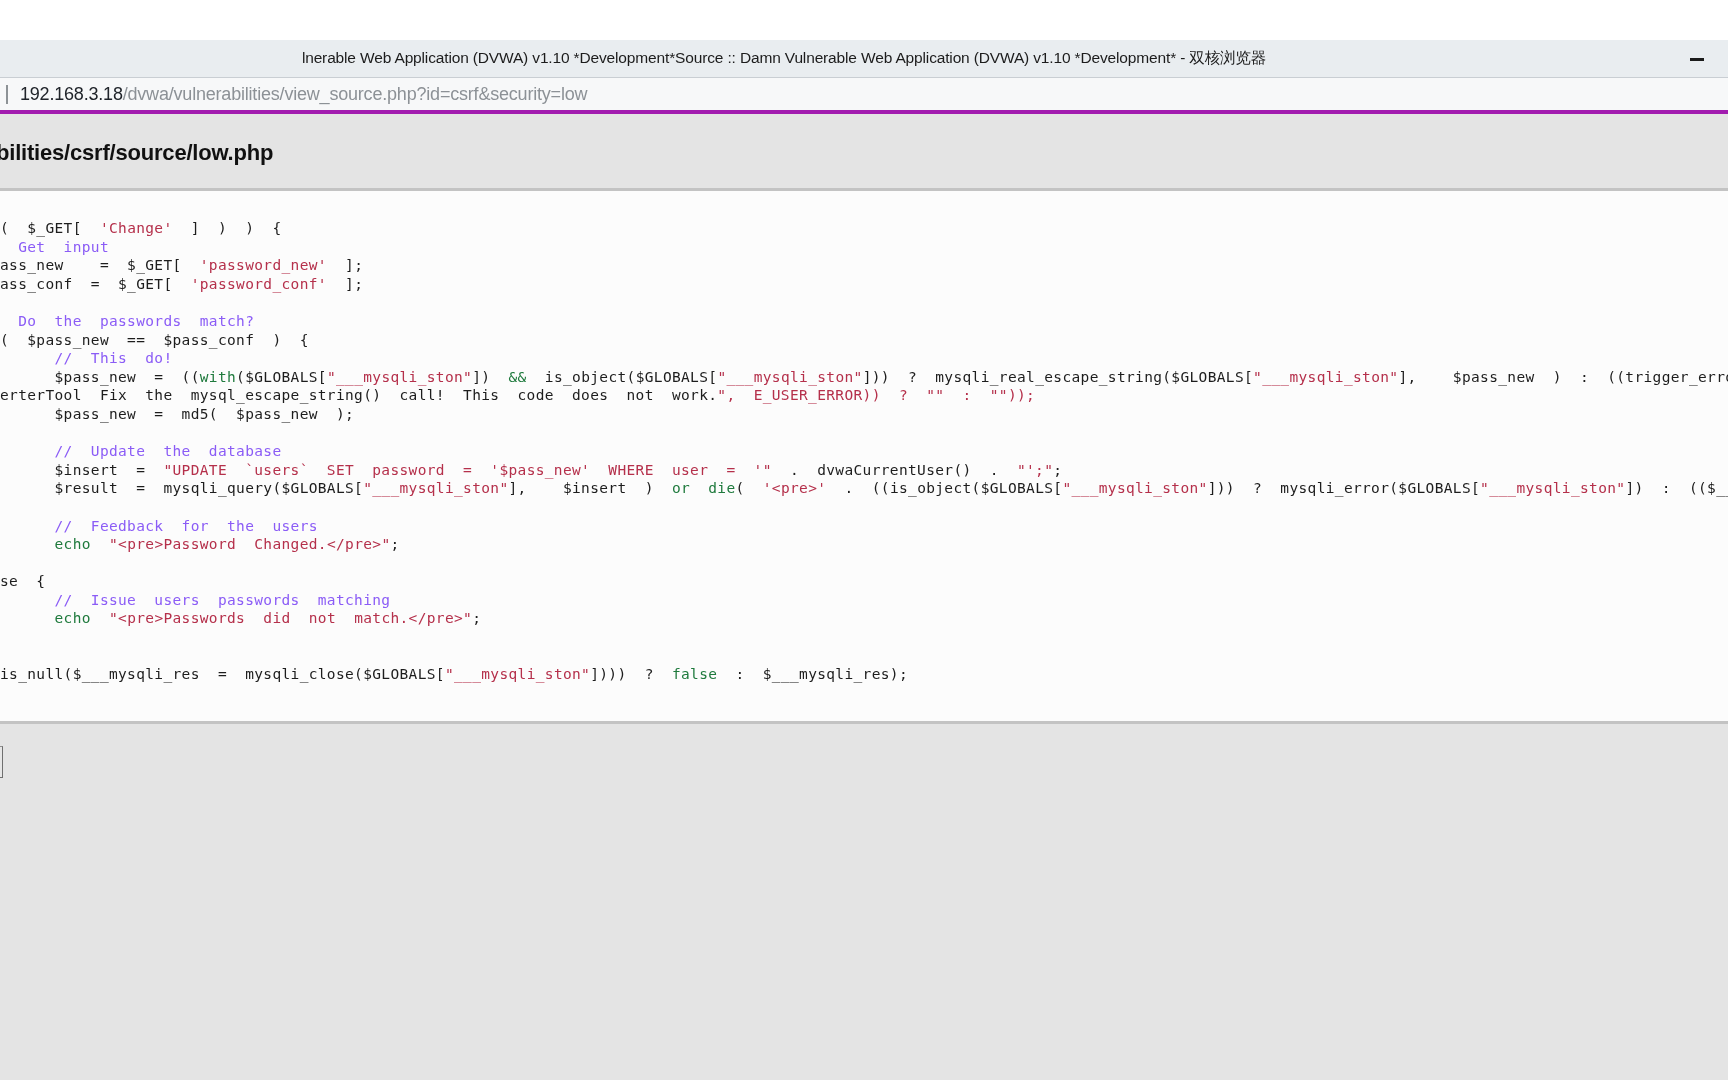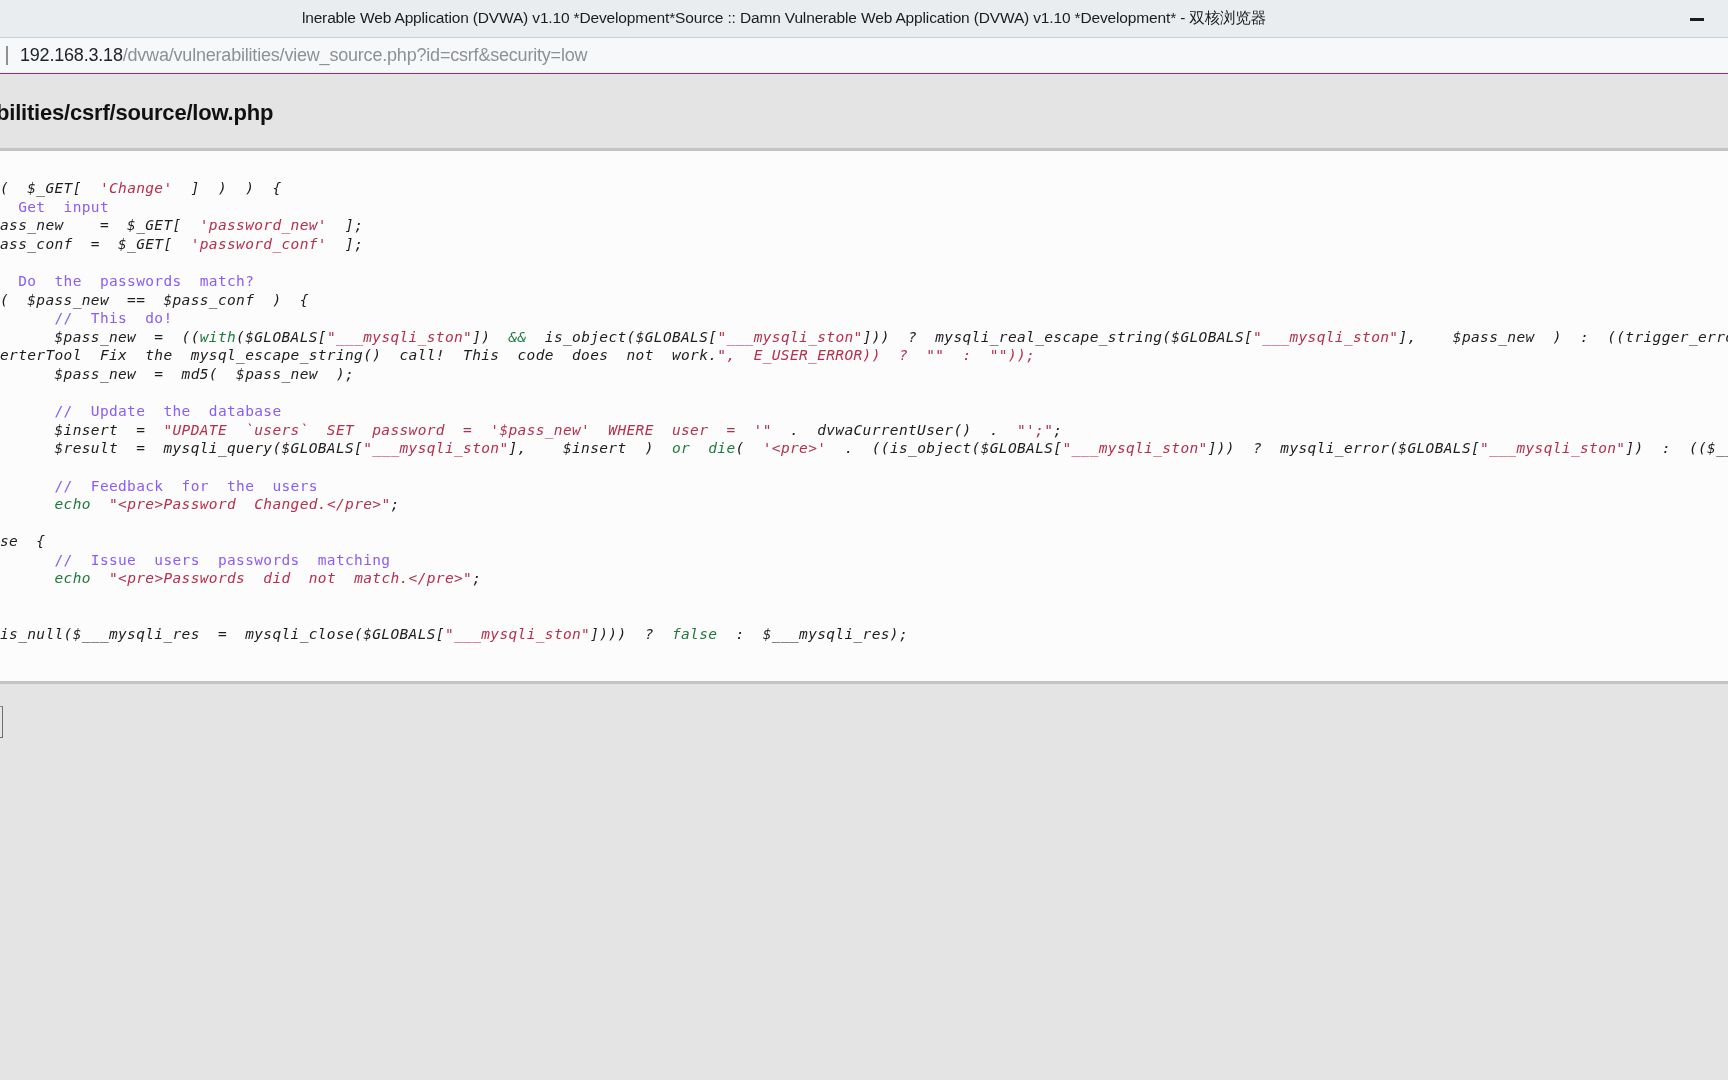--- a/index.html
+++ b/index.html
@@ -20,20 +20,21 @@
   }
 
   #titlebar {
     position: relative;
     height: 38px;
     background: #e9edf0;
     border-bottom: 1px solid #c9ced3;
     display: flex;
     align-items: center;
     justify-content: center;
+    margin-top: 40px;
   }
   #titlebar-text {
     font-size: 15.5px;
     color: #1c1c1c;
     white-space: nowrap;
     letter-spacing: -0.15px;
     
     margin-left: -160px;
   }
   #window-controls {
@@ -50,21 +51,21 @@
   .win-btn .glyph {
     display: block;
     width: 14px; height: 3px;
     background: #1b1b1b;
   }
 
   
   #urlbar {
     height: 36px;
     background: #f7f8f9;
-    border-bottom: 1px solid #a21caf;
+    border-bottom: 4px solid #a21caf;
     display: flex;
     align-items: center;
     padding-left: 6px;
   }
   #url-caret {
     width: 2px; height: 19px;
     background: #8d9296;
     margin-right: 12px;
     flex: none;
   }
@@ -122,21 +123,21 @@
   #code {
     margin: 0;
     padding: 28px 0 0 0;
     font-family: "DejaVu Sans Mono", "Liberation Mono", monospace;
     font-size: 14.5px;
     line-height: 18.6px;
     white-space: pre;
     color: #222222;
     letter-spacing: 0.35px;
   }
-  .tok-plain   { color: #1d1d1d; font-style: italic; }
+  .tok-plain   { color: #1d1d1d; }
   .tok-comment { color: #8b5cf6; }
   .tok-string  { color: #b5304b; }
   .tok-kw      { color: #1f7a3d; }
 
   #rule-bottom {
     height: 3px;
     background: #c3c3c3;
   }
 
   

